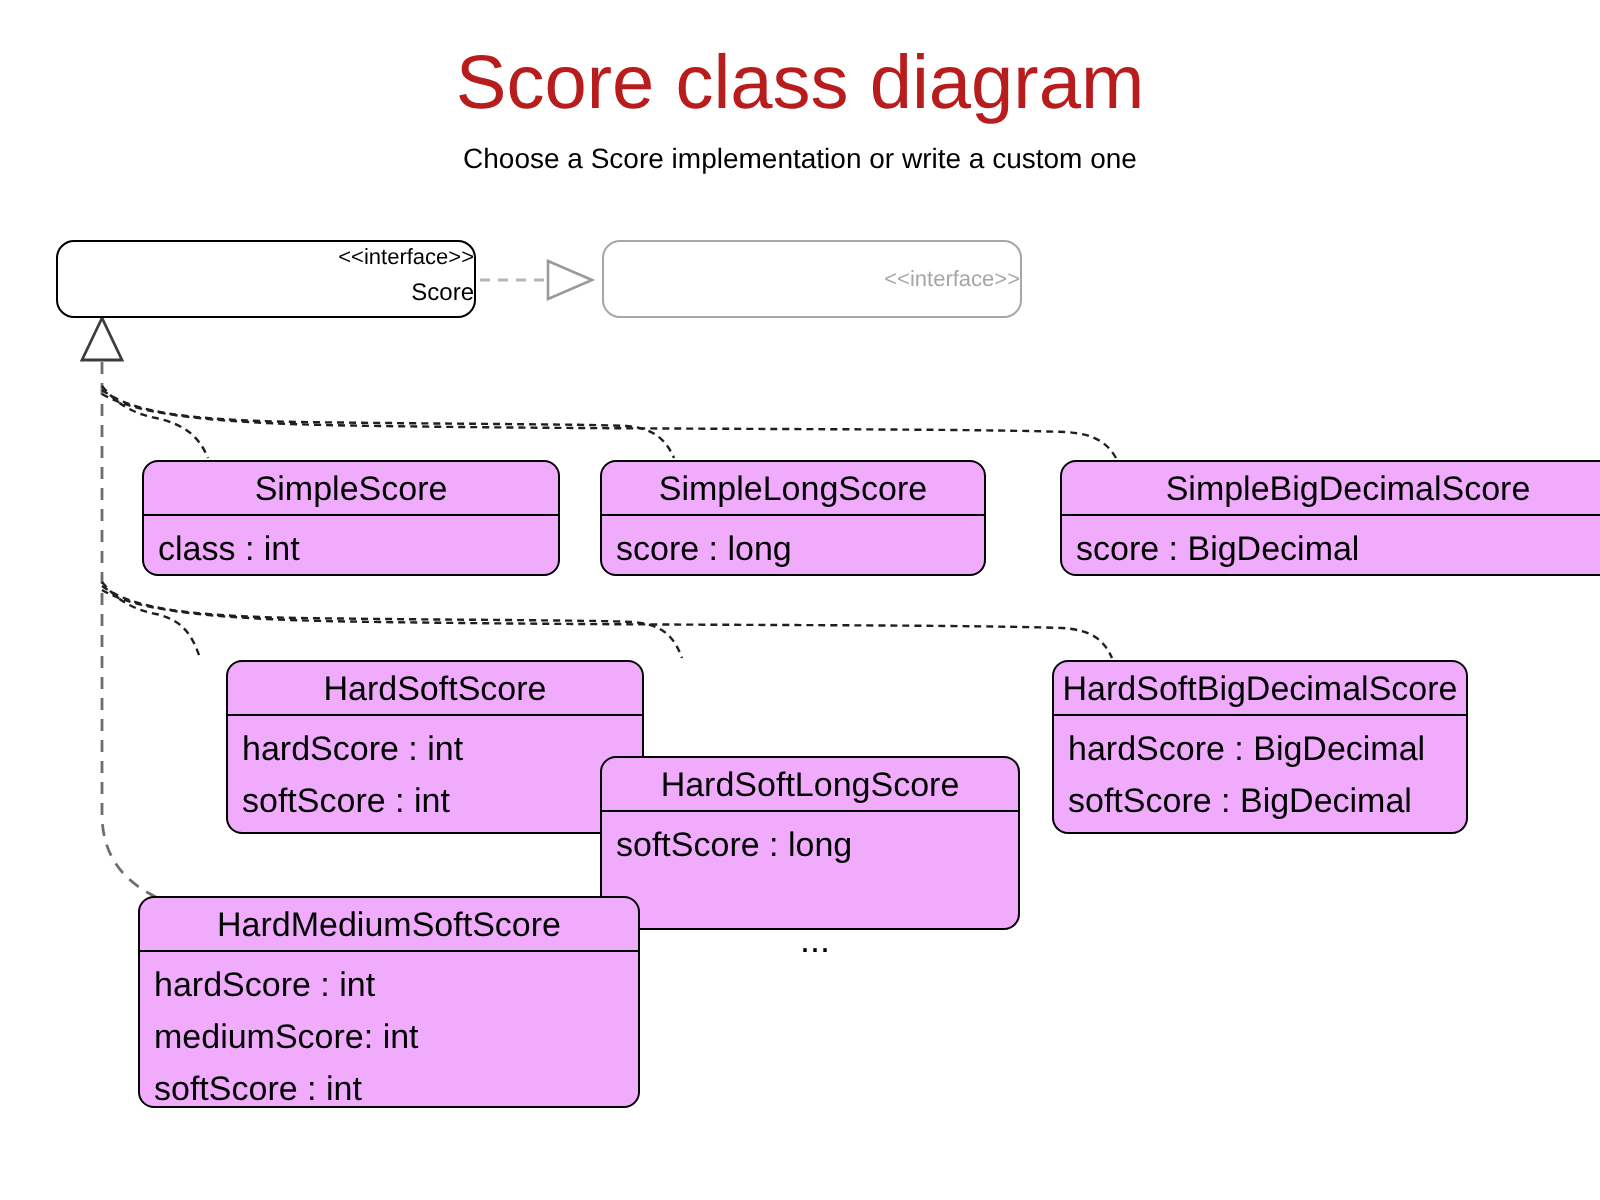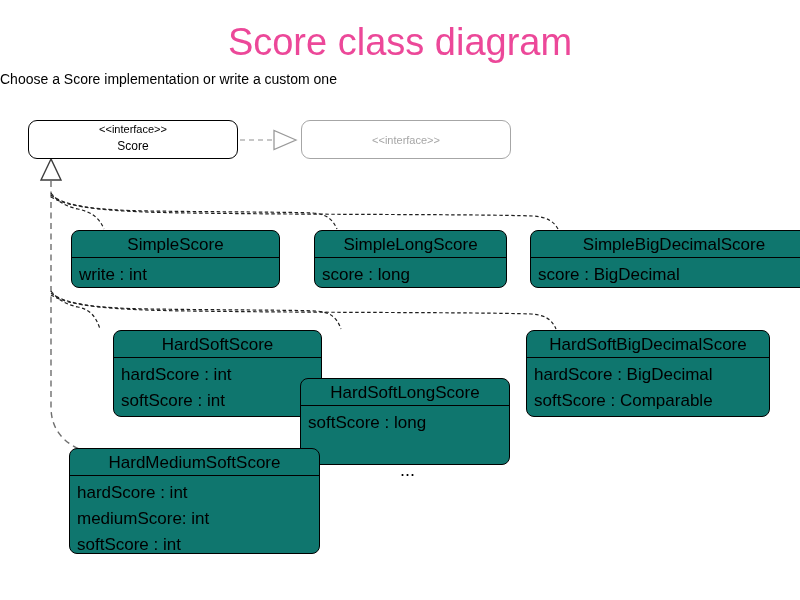--- a/index.html
+++ b/index.html
@@ -7,64 +7,64 @@
     width: 800px; height: 600px;
     background: #ffffff;
     font-family: "Liberation Sans", sans-serif;
     position: relative;
     overflow: hidden;
     color: #000;
   }
   .title {
     position: absolute; top: 20px; left: 0; width: 800px;
     text-align: center; font-size: 38px; line-height: 44px;
-    color: #ec4899; white-space: nowrap;
+    color: #b91c1c; white-space: nowrap;
   }
   .subtitle {
     position: absolute; top: 71px; left: 0; width: 800px;
-    font-size: 14px; color: #000;
+    text-align: center; font-size: 14px; color: #000;
   }
   svg.connectors { position: absolute; top: 0; left: 0; }
 
   .iface {
     position: absolute; box-sizing: border-box;
     width: 210px; height: 39px;
     border: 1.5px solid #000; border-radius: 9px;
-    background: #fff; text-align: center;
+    background: #fff; text-align: right;
     display: flex; flex-direction: column; justify-content: center;
   }
   .iface .stereo { font-size: 11px; line-height: 12px; }
   .iface .iname  { font-size: 12px; line-height: 22px; }
   .iface.muted { border-color: #a6a6a6; color: #a6a6a6; }
 
   .cls {
     position: absolute; box-sizing: border-box;
     border: 1.3px solid #000; border-radius: 8px;
-    background: #0f766e;
+    background: #f0abfc;
   }
   .cls .hd {
     font-size: 17px; line-height: 21px;
     text-align: center; padding: 3px 3px 2px 3px;
     border-bottom: 1.3px solid #000;
     white-space: nowrap; overflow: hidden;
   }
   .cls .bd { padding: 4px 4px 2px 7px; font-size: 17px; }
   .cls .bd .attr { line-height: 26px; white-space: nowrap; }
 
   .ellipsis { position: absolute; font-size: 18px; color: #000; }
 
   
   #box-score        { left: 28px;  top: 120px; }
   #box-comparable   { left: 301px; top: 120px; }
   #c-simple         { left: 71px;  top: 230px; width: 209px; height: 58px; }
-  #c-simplelong     { left: 300px; top: 230px; width: 193px; height: 58px; margin-left: 14px; }
+  #c-simplelong     { left: 300px; top: 230px; width: 193px; height: 58px; }
   #c-simplebig      { left: 530px; top: 230px; width: 288px; height: 58px; }
   #c-hardsoft       { left: 71px;  top: 330px; width: 209px; height: 87px; margin-left: 42px; }
   #c-hardsoftlong   { left: 300px; top: 330px; width: 210px; height: 87px; margin-top: 48px; }
-  #c-hardsoftbig    { left: 526px; top: 330px; width: 244px; height: 87px; }
+  #c-hardsoftbig    { left: 526px; top: 330px; width: 208px; height: 87px; }
   #c-hardmediumsoft { left: 69px;  top: 448px; width: 251px; height: 106px; }
   #ellipsis-label   { left: 400px; top: 460px; }
 </style>
 </head>
 <body>
 
 <div class="title">Score class diagram</div>
 <div class="subtitle">Choose a Score implementation or write a custom one</div>
 
 <svg class="connectors" width="800" height="600" viewBox="0 0 800 600">
@@ -89,21 +89,21 @@
   <div class="stereo">&lt;&lt;interface&gt;&gt;</div>
   <div class="iname">Score</div>
 </div>
 <div class="iface muted" id="box-comparable">
   <div class="stereo">&lt;&lt;interface&gt;&gt;</div>
 </div>
 
 <div class="cls" id="c-simple">
   <div class="hd">SimpleScore</div>
   <div class="bd">
-    <div class="attr">write : int</div>
+    <div class="attr">class : int</div>
   </div>
 </div>
 <div class="cls" id="c-simplelong">
   <div class="hd">SimpleLongScore</div>
   <div class="bd">
     <div class="attr">score : long</div>
   </div>
 </div>
 <div class="cls" id="c-simplebig">
   <div class="hd">SimpleBigDecimalScore</div>
@@ -122,21 +122,21 @@
 <div class="cls" id="c-hardsoftlong">
   <div class="hd">HardSoftLongScore</div>
   <div class="bd">
     <div class="attr">softScore : long</div>
   </div>
 </div>
 <div class="cls" id="c-hardsoftbig">
   <div class="hd">HardSoftBigDecimalScore</div>
   <div class="bd">
     <div class="attr">hardScore : BigDecimal</div>
-    <div class="attr">softScore : Comparable</div>
+    <div class="attr">softScore : BigDecimal</div>
   </div>
 </div>
 
 <div class="cls" id="c-hardmediumsoft">
   <div class="hd">HardMediumSoftScore</div>
   <div class="bd">
     <div class="attr">hardScore : int</div>
     <div class="attr">mediumScore: int</div>
     <div class="attr">softScore : int</div>
   </div>

